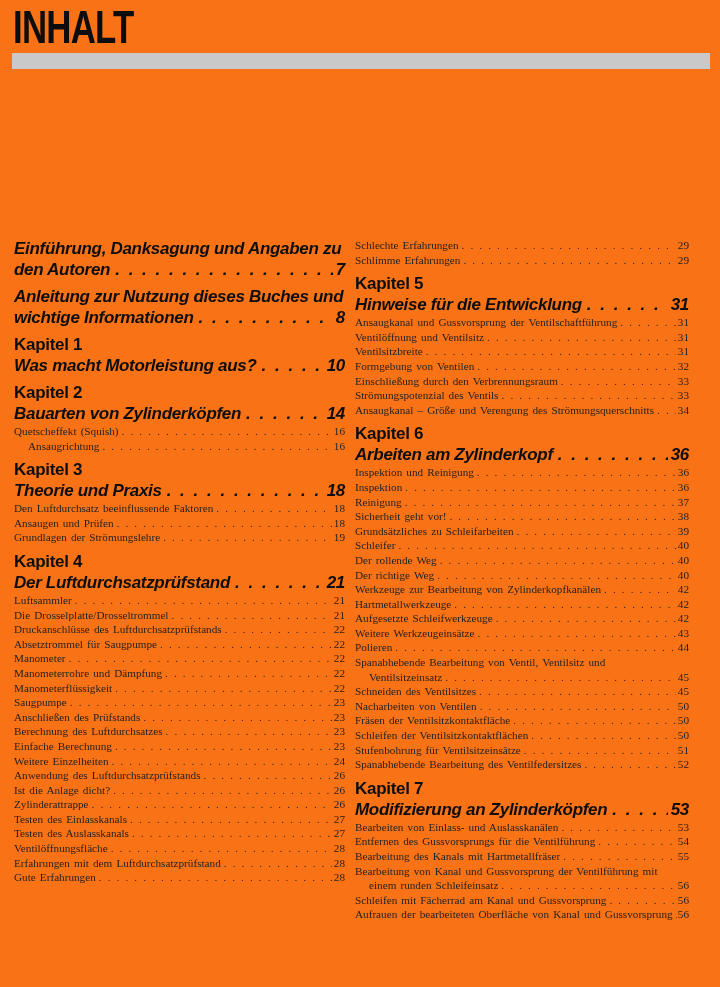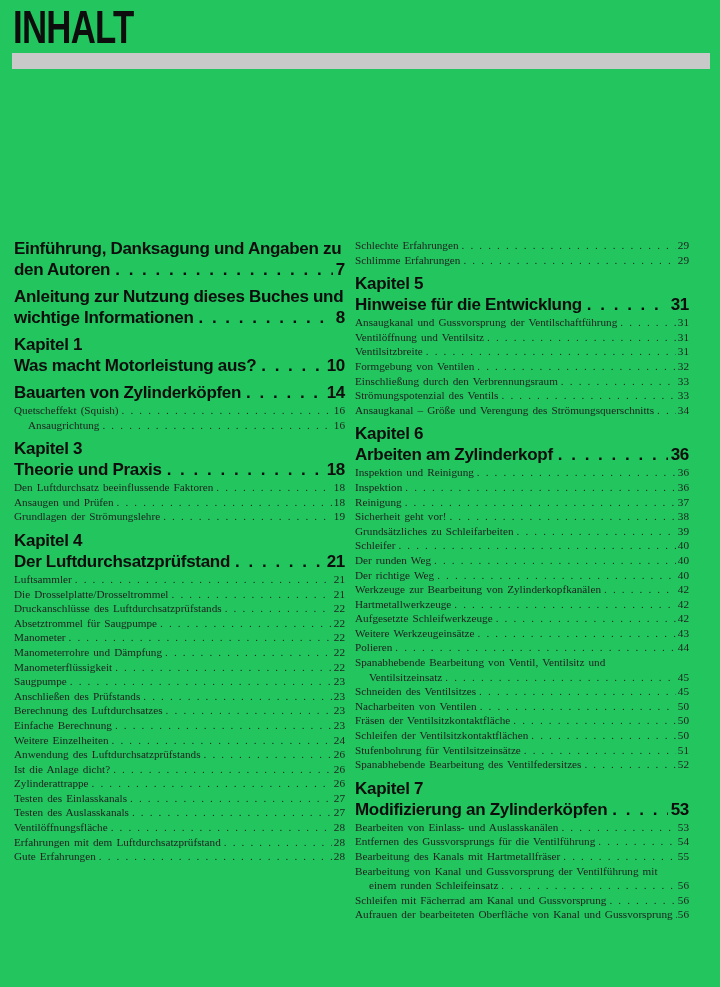--- a/index.html
+++ b/index.html
@@ -1,20 +1,20 @@
 <!DOCTYPE html>
 <html lang="de"><head>
 <meta charset="utf-8">
 <style>
   html, body { margin: 0; padding: 0; background: #ffffff; }
   .page {
     position: relative;
     width: 720px;
     height: 987px;
-    background: #22c55e;
+    background: #f97316;
     overflow: hidden;
     font-family: "Liberation Serif", serif;
   }
   .masthead {
     position: absolute;
     left: 13px;
     top: 2px;
     font-family: "Liberation Sans", sans-serif;
     font-weight: bold;
     font-size: 47px;
@@ -42,21 +42,21 @@
   .col .toc-section:first-child { margin-top: 0; }
 
   .kicker, .title-line {
     font-family: "Liberation Sans", sans-serif;
     font-weight: bold;
     font-size: 17px;
     line-height: 21px;
     letter-spacing: -0.3px;
     color: #0d0d0d;
   }
-  .title-line { display: flex; align-items: flex-start; }
+  .title-line { display: flex; align-items: flex-start; font-style: italic; }
   .title-line .label { white-space: nowrap; }
   .title-line .dots { word-spacing: 2px; margin: 0 3px 0 5px; }
 
   .entry {
     display: flex;
     align-items: baseline;
     font-size: 11.2px;
     line-height: 14.6px;
     color: #1f1f1f;
     word-spacing: 1.3px;
@@ -103,20 +103,21 @@
       </section>
       <section class="toc-section">
         <div class="kicker">Kapitel 1</div>
         <div class="title-line">
           <span class="label">Was macht Motorleistung aus?</span>
           <span class="dots">. . . . . . . . . . . . . . . . . . . . . . . . . . . . . . . . . . . . . . . . . . . . . . . . . . . . . . . . . . . . . . . . . . . . . . . . . . . . . . . . . . . . . . . . . . </span>
           <span class="pg">10</span>
         </div>
       </section>
       <section class="toc-section">
+        <div class="kicker">Kapitel 2</div>
         <div class="title-line">
           <span class="label">Bauarten von Zylinderköpfen</span>
           <span class="dots">. . . . . . . . . . . . . . . . . . . . . . . . . . . . . . . . . . . . . . . . . . . . . . . . . . . . . . . . . . . . . . . . . . . . . . . . . . . . . . . . . . . . . . . . . . </span>
           <span class="pg">14</span>
         </div>
         <div class="entry">
           <span class="label">Quetscheffekt (Squish)</span>
           <span class="dots">. . . . . . . . . . . . . . . . . . . . . . . . . . . . . . . . . . . . . . . . . . . . . . . . . . . . . . . . . . . . . . . . . . . . . . . . . . . . . . . . . . . . . . . . . . . . . . . . . . . . . . . . . . . . . . . . . . . . . . . . . . . . . . . . . . . . . . . . . . . . . . . . . . . . . . . . . . . . . . . . . . . . . . . . . . </span>
           <span class="pg">16</span>
         </div>
@@ -345,21 +346,21 @@
           <span class="label">Grundsätzliches zu Schleifarbeiten</span>
           <span class="dots">. . . . . . . . . . . . . . . . . . . . . . . . . . . . . . . . . . . . . . . . . . . . . . . . . . . . . . . . . . . . . . . . . . . . . . . . . . . . . . . . . . . . . . . . . . . . . . . . . . . . . . . . . . . . . . . . . . . . . . . . . . . . . . . . . . . . . . . . . . . . . . . . . . . . . . . . . . . . . . . . . . . . . . . . . . </span>
           <span class="pg">39</span>
         </div>
         <div class="entry">
           <span class="label">Schleifer</span>
           <span class="dots">. . . . . . . . . . . . . . . . . . . . . . . . . . . . . . . . . . . . . . . . . . . . . . . . . . . . . . . . . . . . . . . . . . . . . . . . . . . . . . . . . . . . . . . . . . . . . . . . . . . . . . . . . . . . . . . . . . . . . . . . . . . . . . . . . . . . . . . . . . . . . . . . . . . . . . . . . . . . . . . . . . . . . . . . . . </span>
           <span class="pg">40</span>
         </div>
         <div class="entry">
-          <span class="label">Der runden Weg</span>
+          <span class="label">Der rollende Weg</span>
           <span class="dots">. . . . . . . . . . . . . . . . . . . . . . . . . . . . . . . . . . . . . . . . . . . . . . . . . . . . . . . . . . . . . . . . . . . . . . . . . . . . . . . . . . . . . . . . . . . . . . . . . . . . . . . . . . . . . . . . . . . . . . . . . . . . . . . . . . . . . . . . . . . . . . . . . . . . . . . . . . . . . . . . . . . . . . . . . . </span>
           <span class="pg">40</span>
         </div>
         <div class="entry">
           <span class="label">Der richtige Weg</span>
           <span class="dots">. . . . . . . . . . . . . . . . . . . . . . . . . . . . . . . . . . . . . . . . . . . . . . . . . . . . . . . . . . . . . . . . . . . . . . . . . . . . . . . . . . . . . . . . . . . . . . . . . . . . . . . . . . . . . . . . . . . . . . . . . . . . . . . . . . . . . . . . . . . . . . . . . . . . . . . . . . . . . . . . . . . . . . . . . . </span>
           <span class="pg">40</span>
         </div>
         <div class="entry">
           <span class="label">Werkzeuge zur Bearbeitung von Zylinderkopfkanälen</span>

